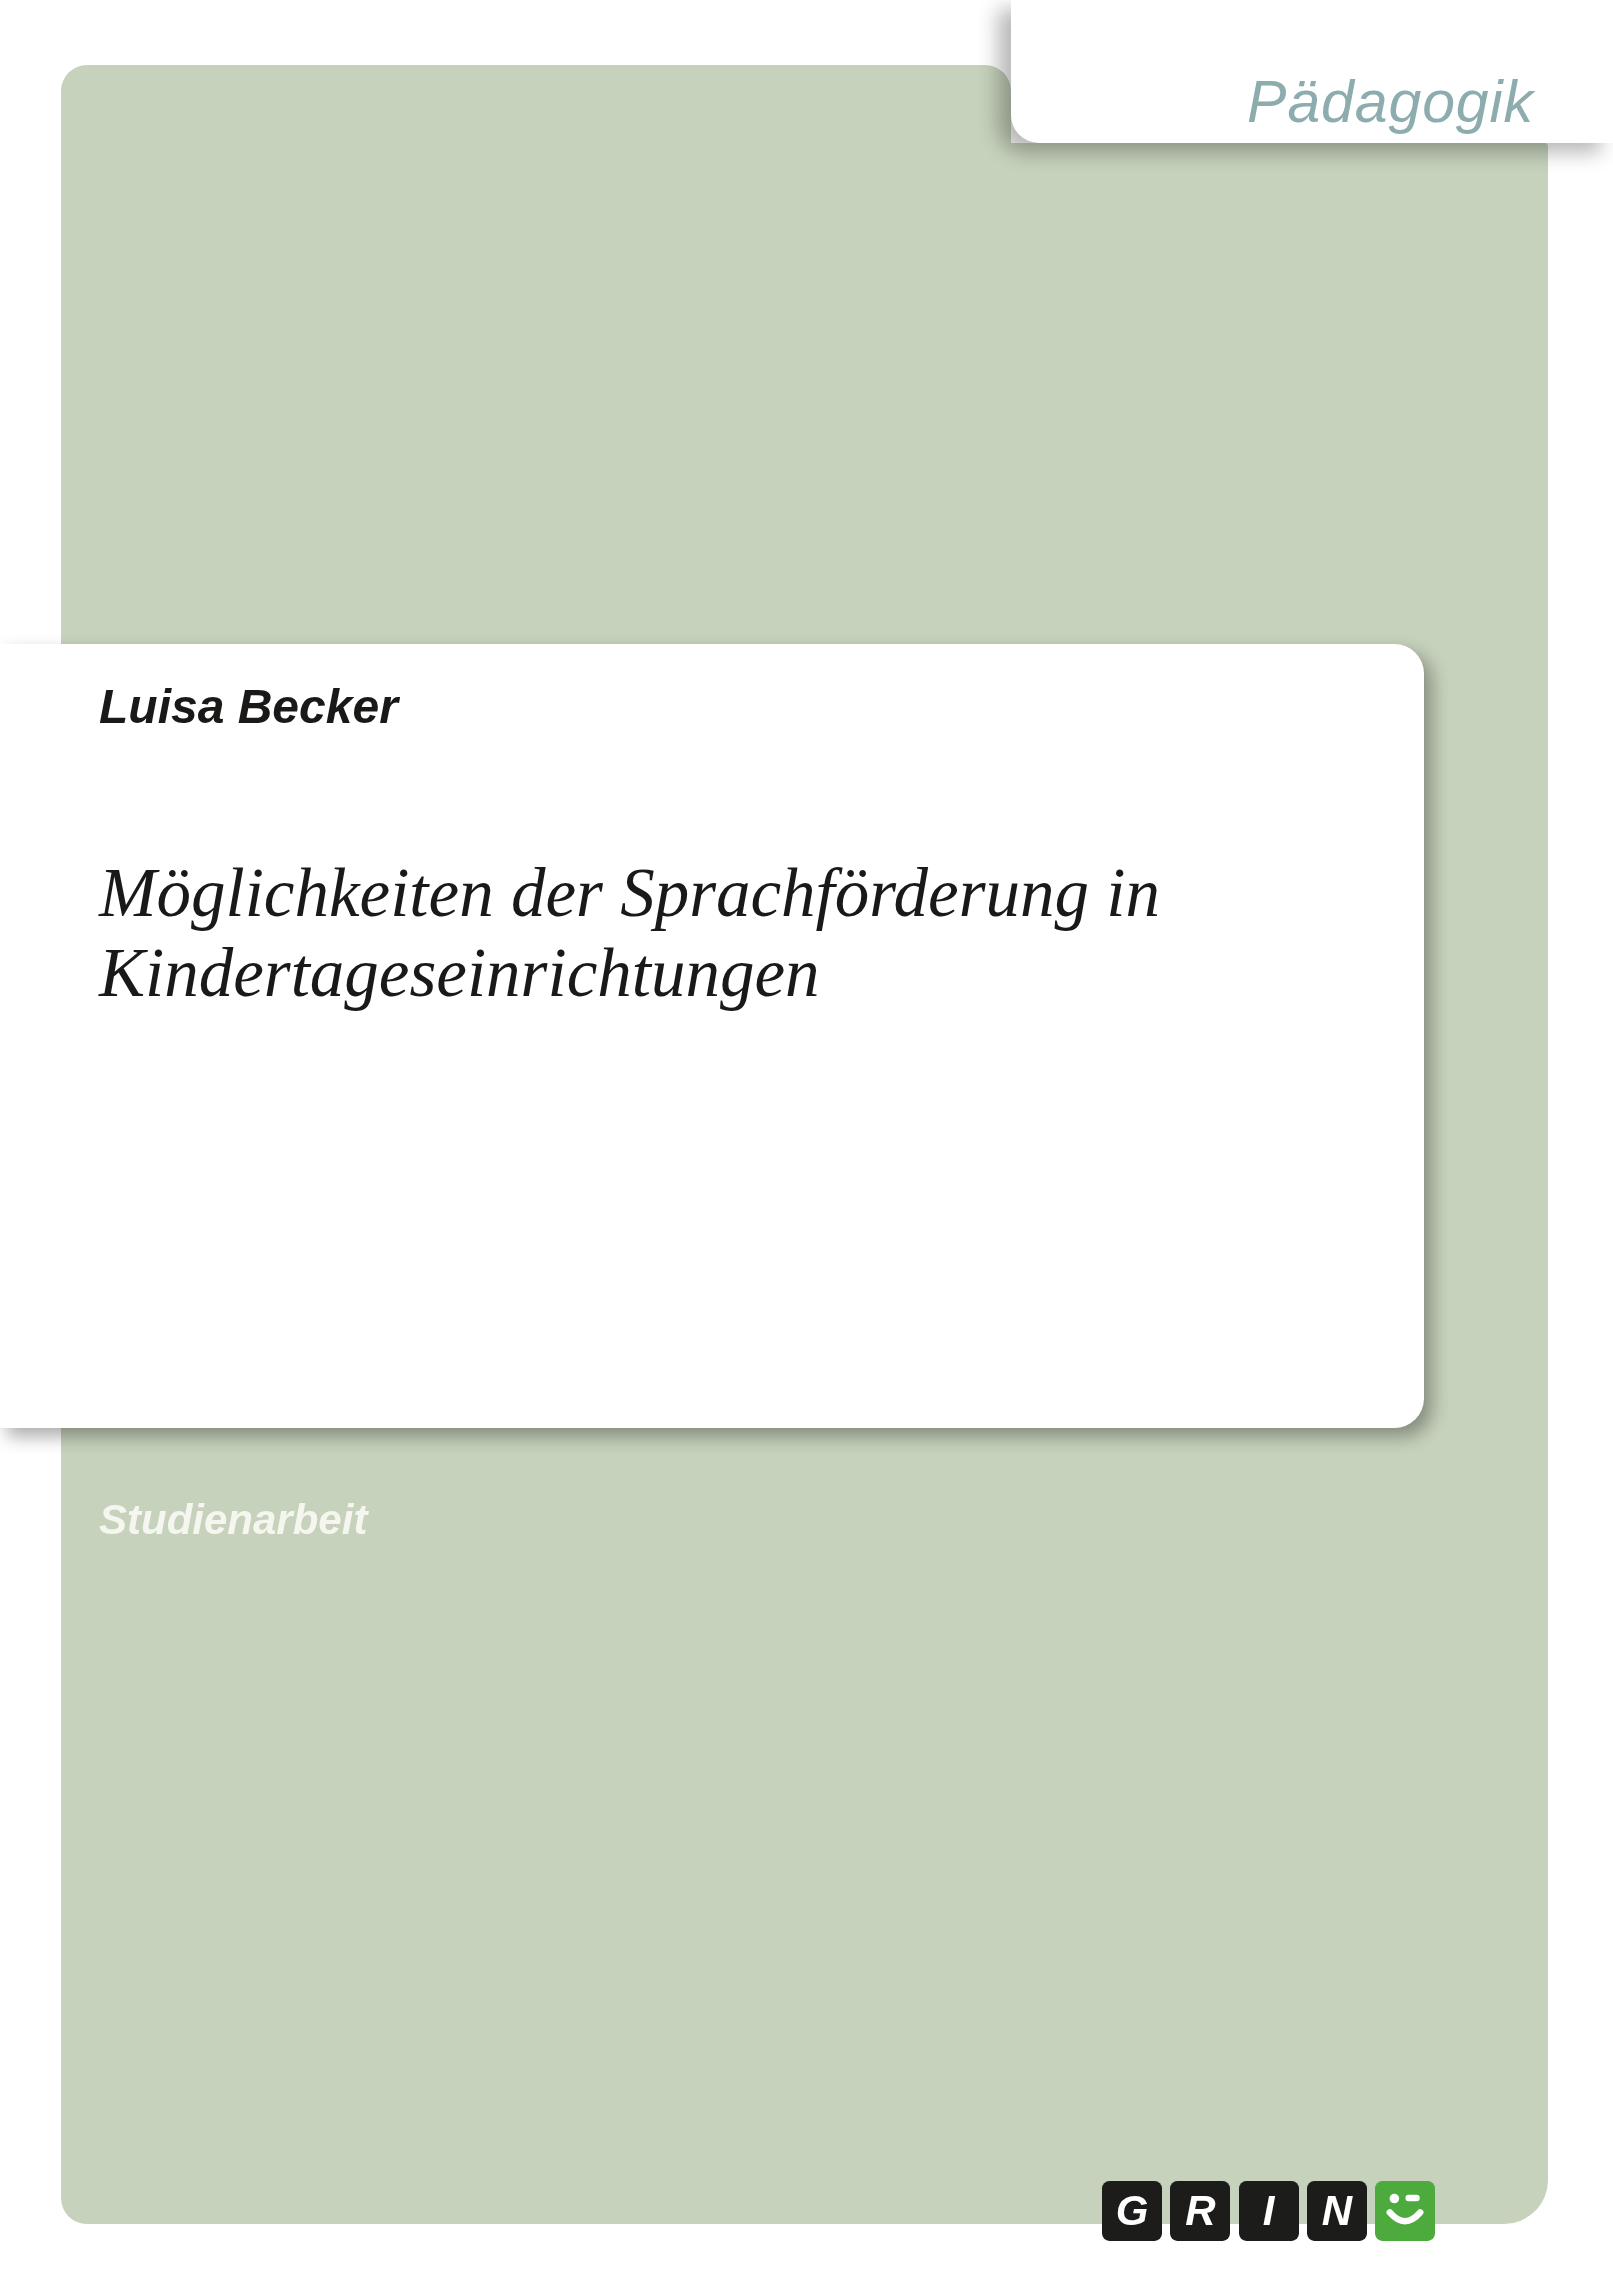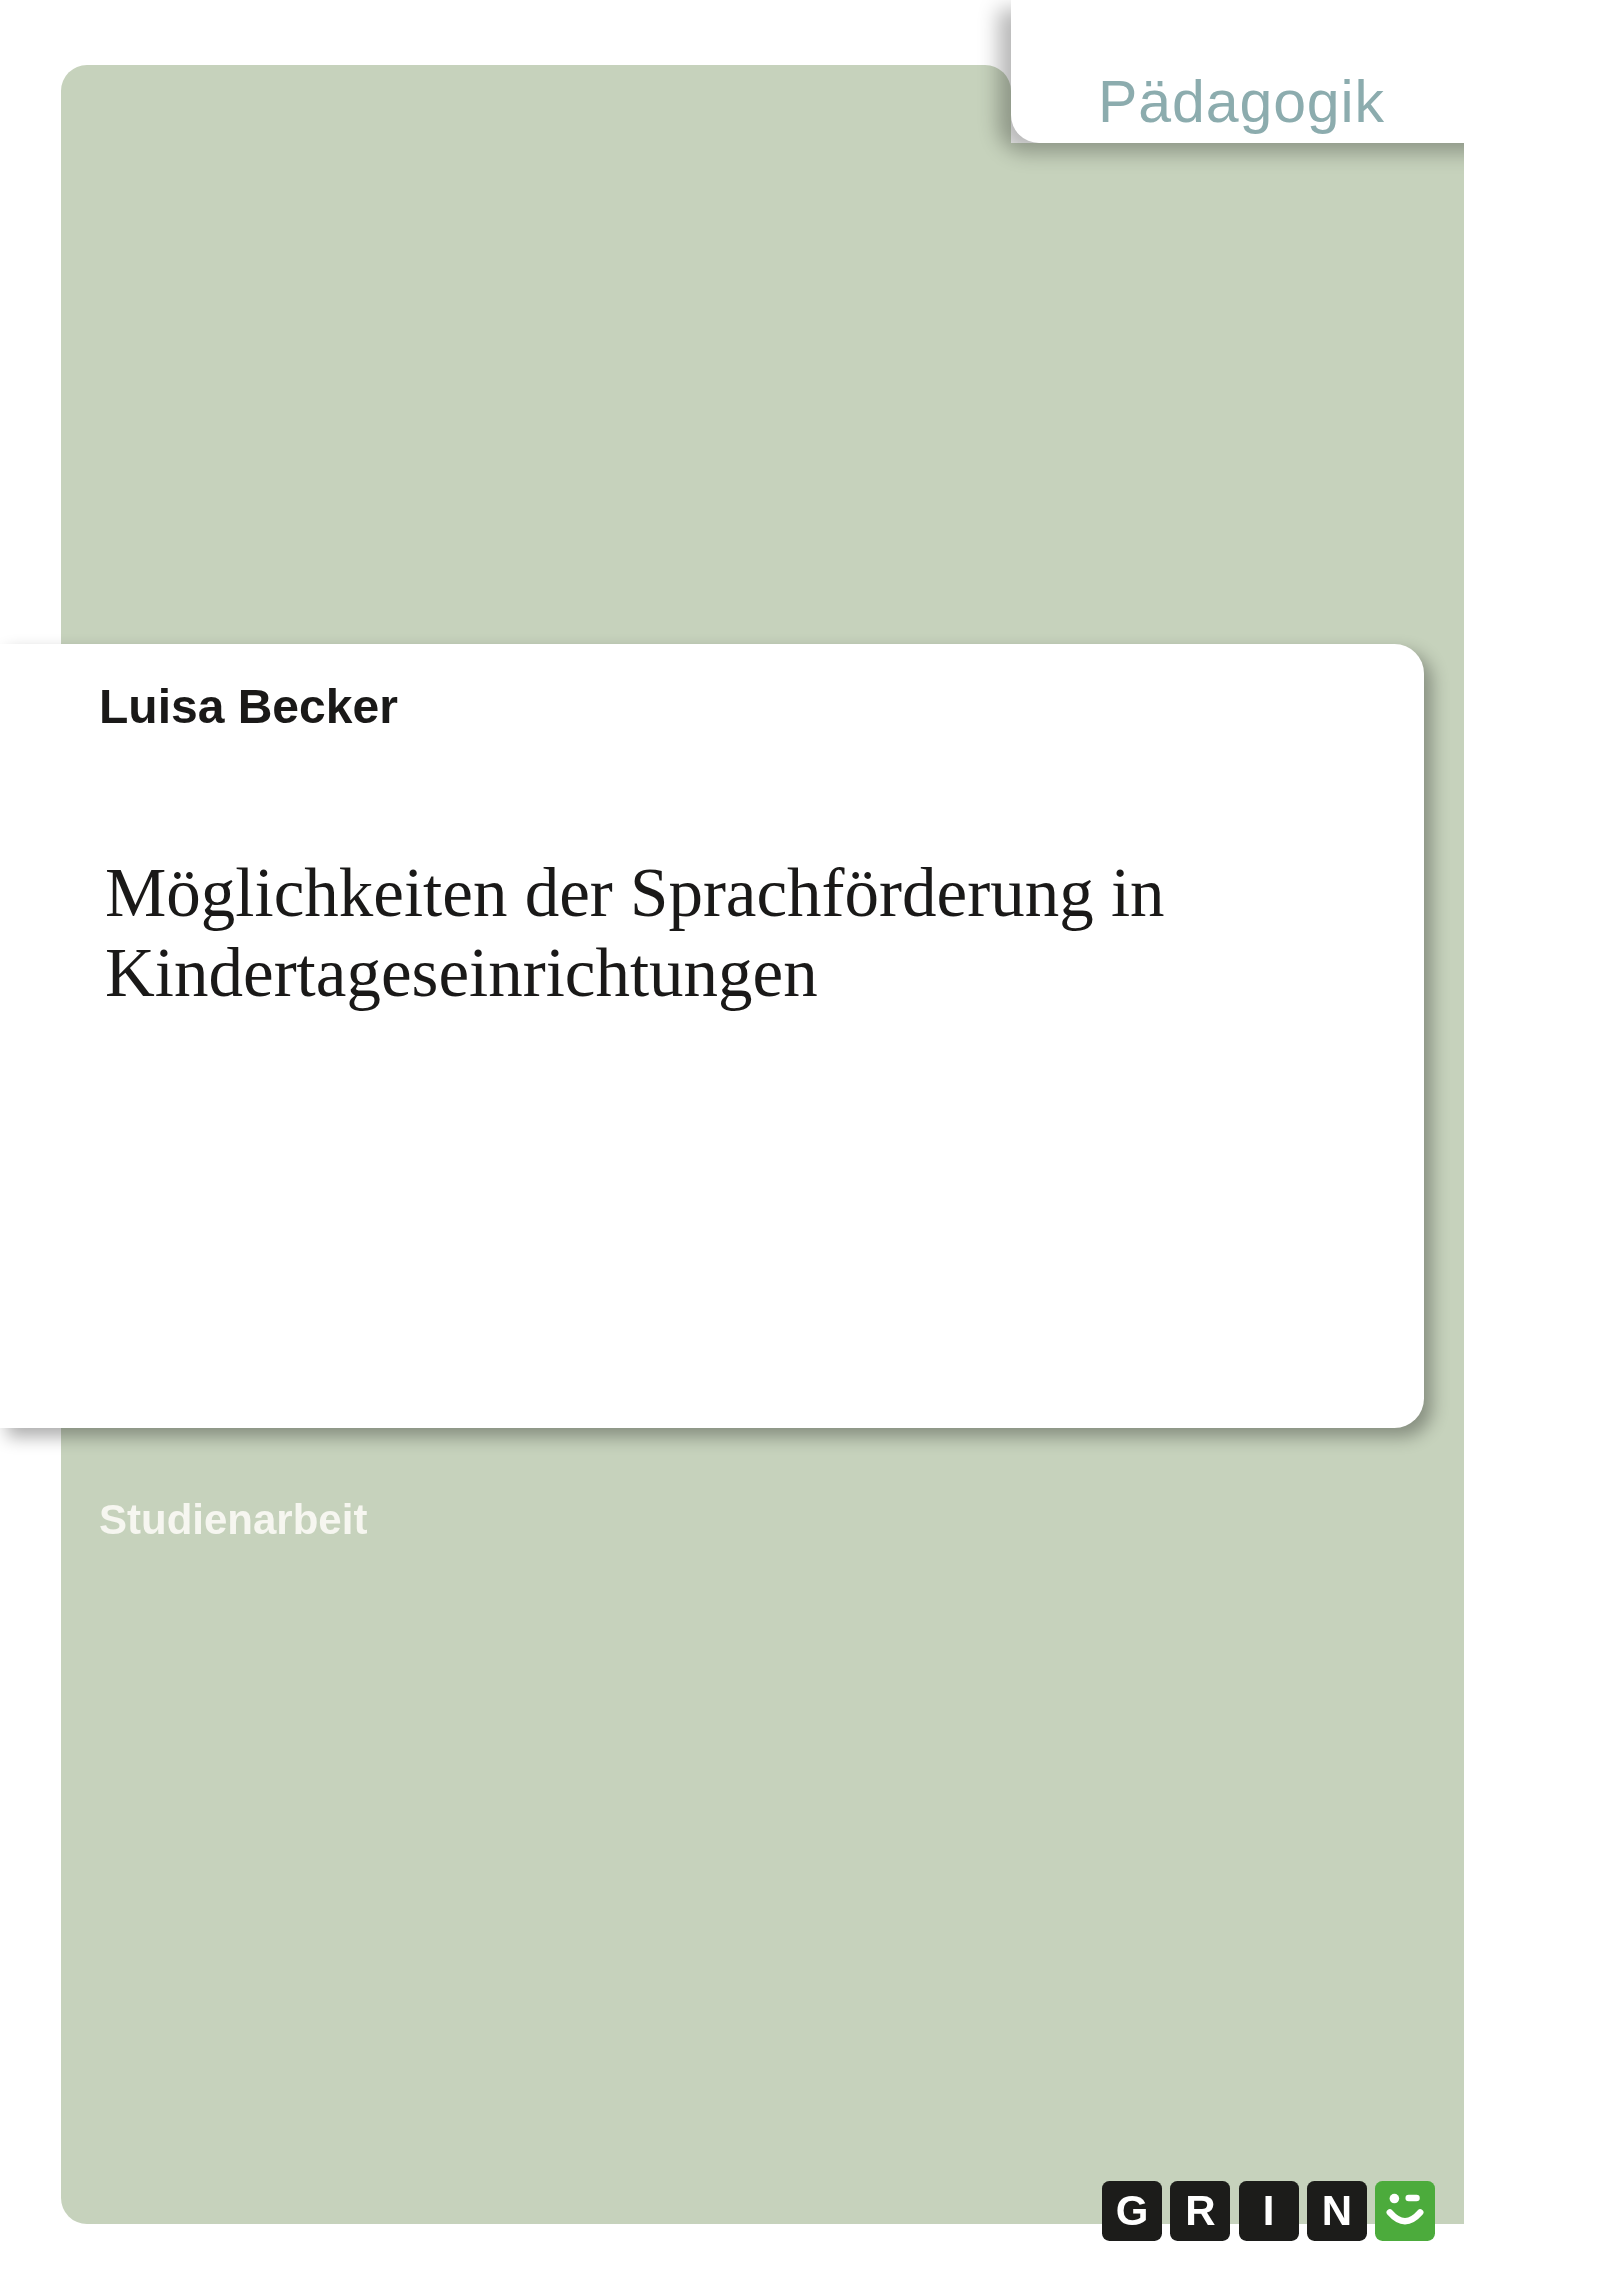--- a/index.html
+++ b/index.html
@@ -1,22 +1,23 @@
 <!DOCTYPE html>
 <html style="font-size:14.8px"><head>
 <meta charset="utf-8">
 <style>
   html, body { margin: 0; padding: 0; background: #ffffff; }
   .page {
     position: relative;
-    width: 1464px;
+    width: 1613px;
     height: 2289px;
     background: #ffffff;
     overflow: hidden;
     font-family: "Liberation Sans", sans-serif;
+    font-style: italic;
   }
   
   .panel-tab {
     position: absolute;
     left: 61px; top: 65px;
     width: 950px; height: 79px;
     background: var(--panel-green, #c6d2bc);
     border-radius: 26px 26px 0 0;
     z-index: 1;
   }
@@ -64,21 +65,21 @@
     left: 99px; top: 683px;
     font-size: 48px;
     font-weight: bold;
     line-height: 1;
     color: var(--title-black, #1d1c1a);
     z-index: 5;
     white-space: nowrap;
   }
   .book-title {
     position: absolute;
-    left: 105px; top: 853px;
+    left: 99px; top: 853px;
     width: 1292px;
     font-family: "Liberation Serif", serif;
     font-size: 69px;
     line-height: 80px;
     color: var(--title-black, #161513);
     z-index: 5;
   }
   .book-title .line { white-space: nowrap; }
   .doc-type {
     position: absolute;

